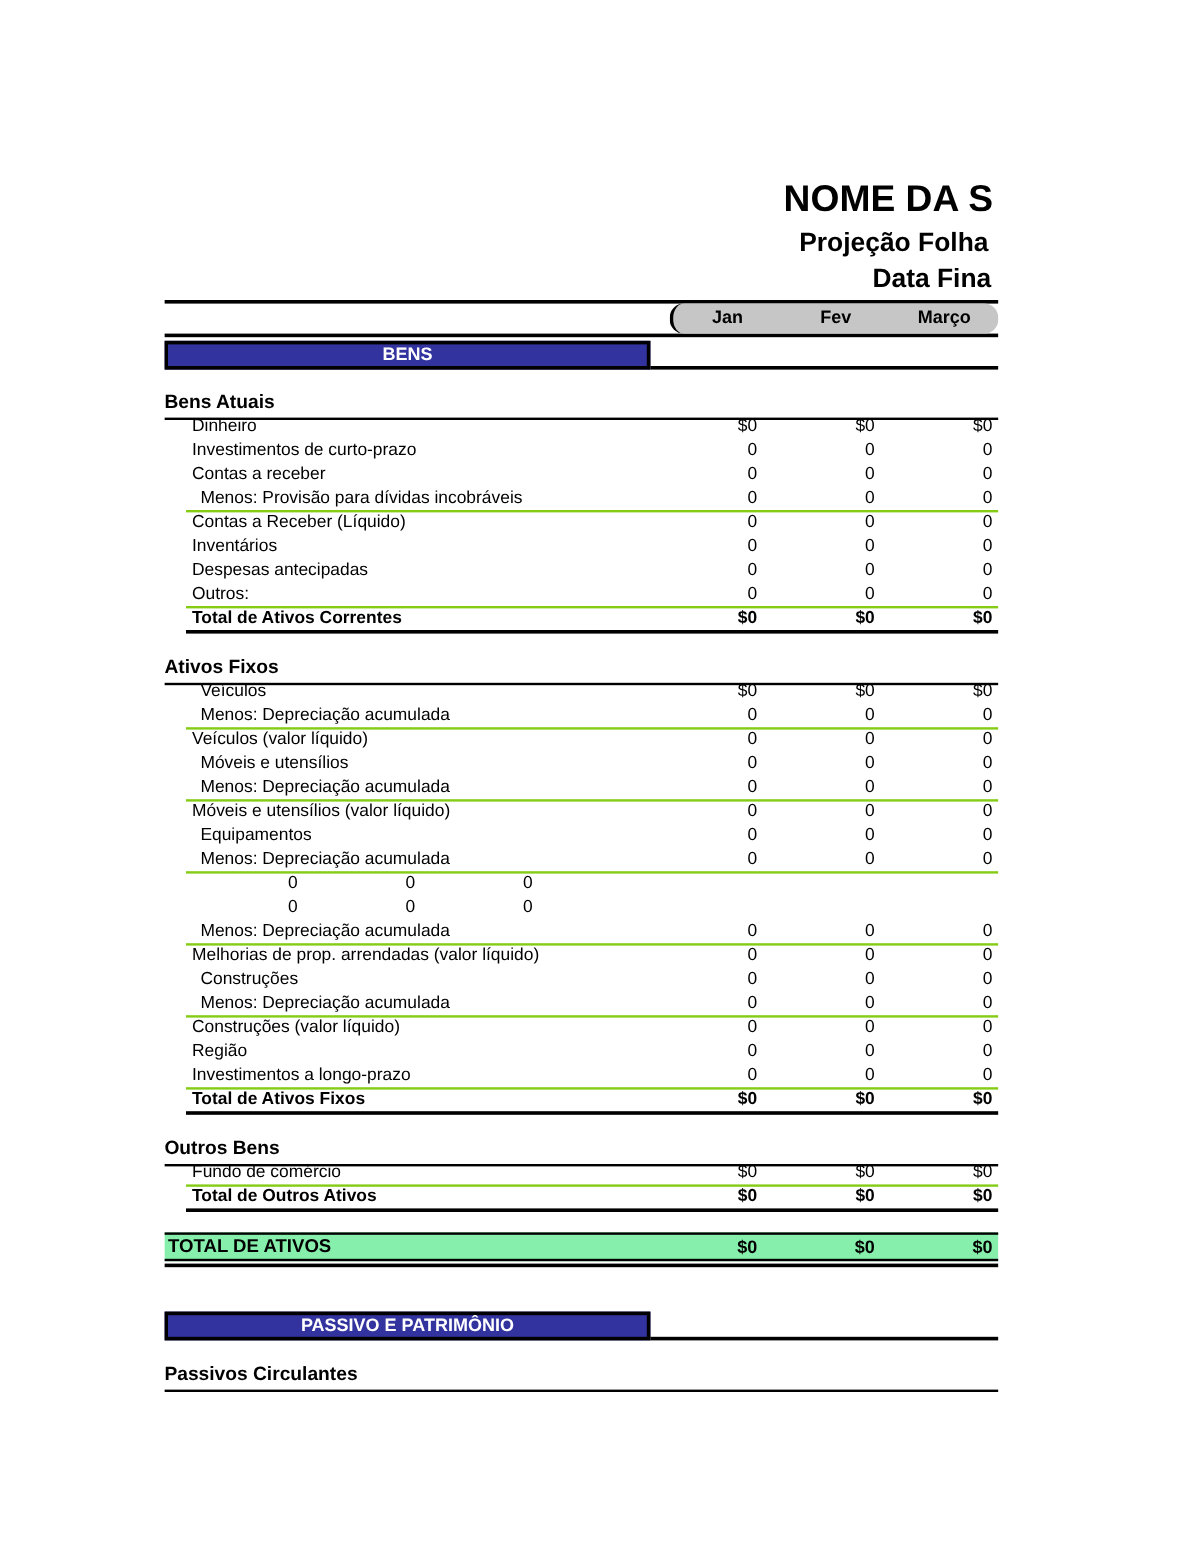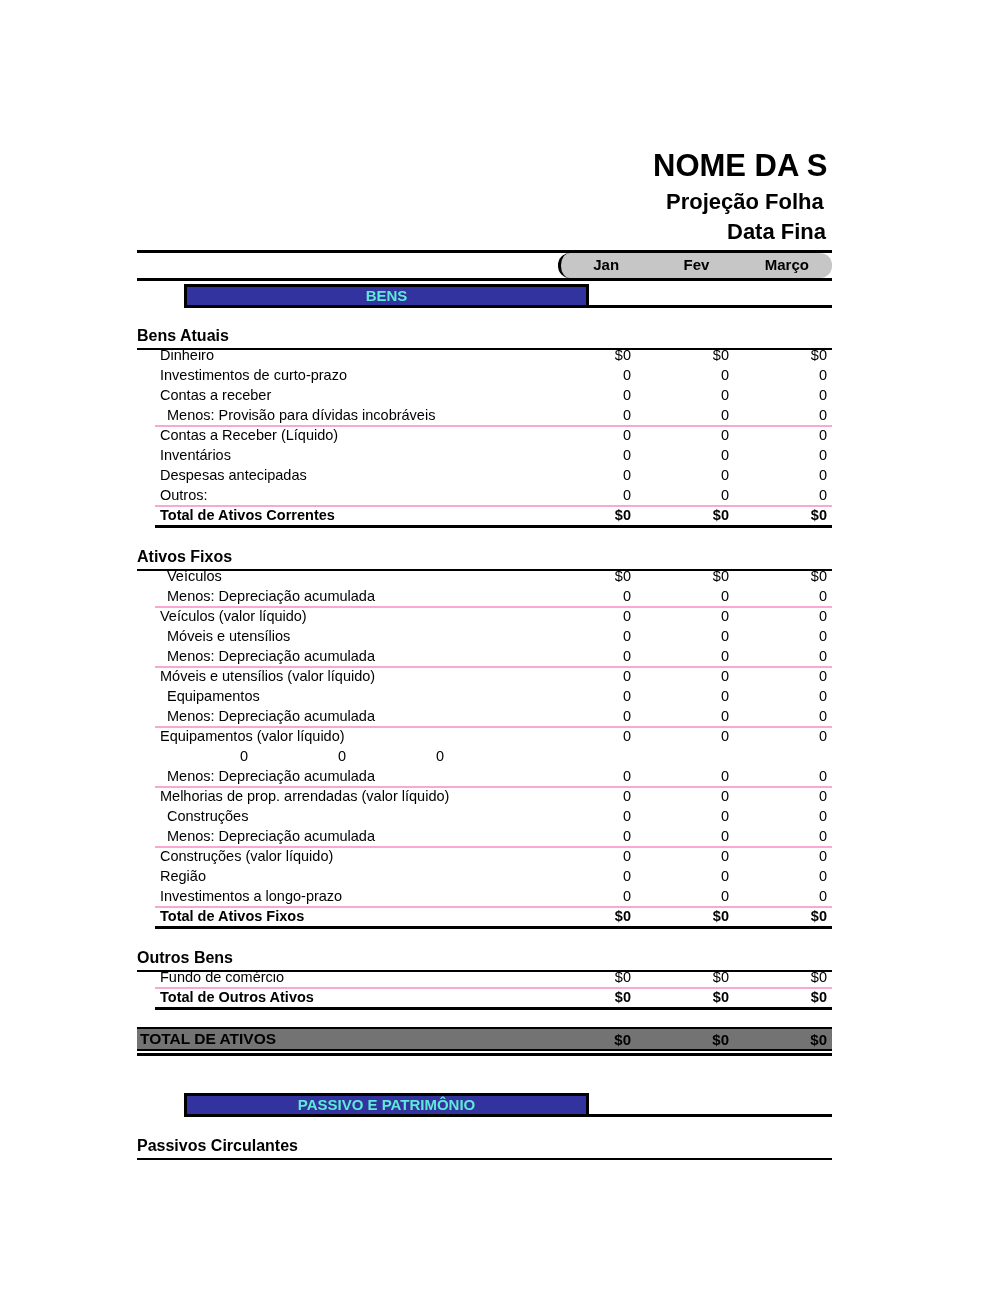--- a/index.html
+++ b/index.html
@@ -21,45 +21,45 @@
   .month-cells{position:absolute;right:0;top:0;height:100%;width:274px;
     background:#C6C6C6;border-left:3px solid #000;box-sizing:border-box;display:flex;border-radius:12px;}
   .month-cell{flex:1;text-align:center;font-weight:bold;font-size:15px;line-height:24px;}
 
   
   .bar-row{position:absolute;left:0;width:695px;height:24px;}
   .bar-row.bens{top:284px;}
   .bar-row.passivo{top:1093px;}
   .section-bar{position:absolute;left:0;top:0;width:405px;height:100%;
     background:#3333A0;border:3px solid #000;box-sizing:border-box;
-    color:#5eead4;font-weight:bold;font-size:15px;text-align:center;line-height:18px;margin-left:47px;}
+    color:#ffffff;font-weight:bold;font-size:15px;text-align:center;line-height:18px;}
   .bar-right-line{position:absolute;left:405px;right:0;bottom:0;height:3px;background:#000;}
 
   
   .sec-heading{position:absolute;left:0;width:695px;font-size:16px;font-weight:bold;
     border-bottom:2px solid #000;padding-bottom:3px;box-sizing:border-box;white-space:nowrap;}
   .h-bens-atuais{top:327px;}
   .h-ativos-fixos{top:548px;}
   .h-outros-bens{top:949px;}
   .h-passivos{top:1137px;}
 
   
   .rows{position:absolute;left:18px;width:677px;}
   .r-bens-atuais{top:347px;}
   .r-ativos-fixos{top:568px;}
   .r-outros-bens{top:969px;}
   .row{display:flex;height:20px;font-size:14.5px;box-sizing:border-box;white-space:nowrap;}
   .row .label{flex:1;padding-left:5px;overflow:hidden;}
   .row.ind2 .label{padding-left:12px;}
   .row .val{width:98px;text-align:right;padding-right:5px;box-sizing:border-box;}
-  .row.rule{border-bottom:2px solid #f9a8d4;}
+  .row.rule{border-bottom:2px solid #84cc16;}
   .row.total{font-weight:bold;border-bottom:3px solid #000;height:21px;}
 
   
-  .grand-total{position:absolute;left:0;top:1027px;width:695px;height:24px;background:#737373;
+  .grand-total{position:absolute;left:0;top:1027px;width:695px;height:24px;background:#86efac;
     border-top:2px solid #000;border-bottom:2px solid #000;box-sizing:border-box;
     display:flex;align-items:center;font-weight:bold;}
   .grand-total .label{flex:1;padding-left:3px;font-size:15.5px;}
   .grand-total .val{width:98px;text-align:right;padding-right:5px;font-size:15px;box-sizing:border-box;}
   .grand-total-rule{position:absolute;left:0;top:1053px;width:695px;height:3px;background:#000;}
 </style>
 </head>
 <body>
 
 <div class="page">
@@ -202,21 +202,20 @@
         </div>
 
         <div class="row ind2 rule">
           <span class="label">Menos: Depreciação acumulada</span>
           <span class="val">0</span>
           <span class="val">0</span>
           <span class="val">0</span>
         </div>
 
         <div class="row ind1">
-          <span class="label">Equipamentos (valor líquido)</span>
           <span class="val">0</span>
           <span class="val">0</span>
           <span class="val">0</span>
         </div>
 
         <div class="row ind2">
           <span class="val">0</span>
           <span class="val">0</span>
           <span class="val">0</span>
         </div>

